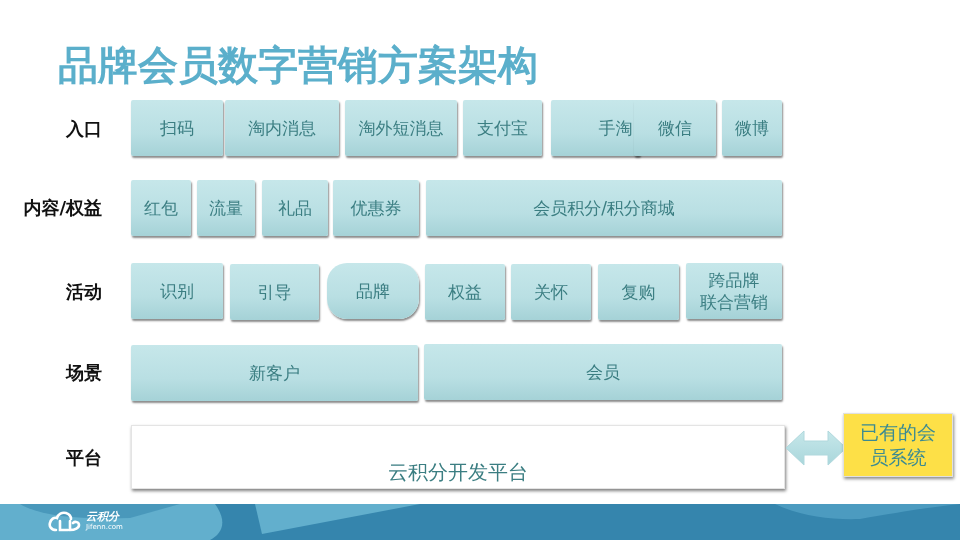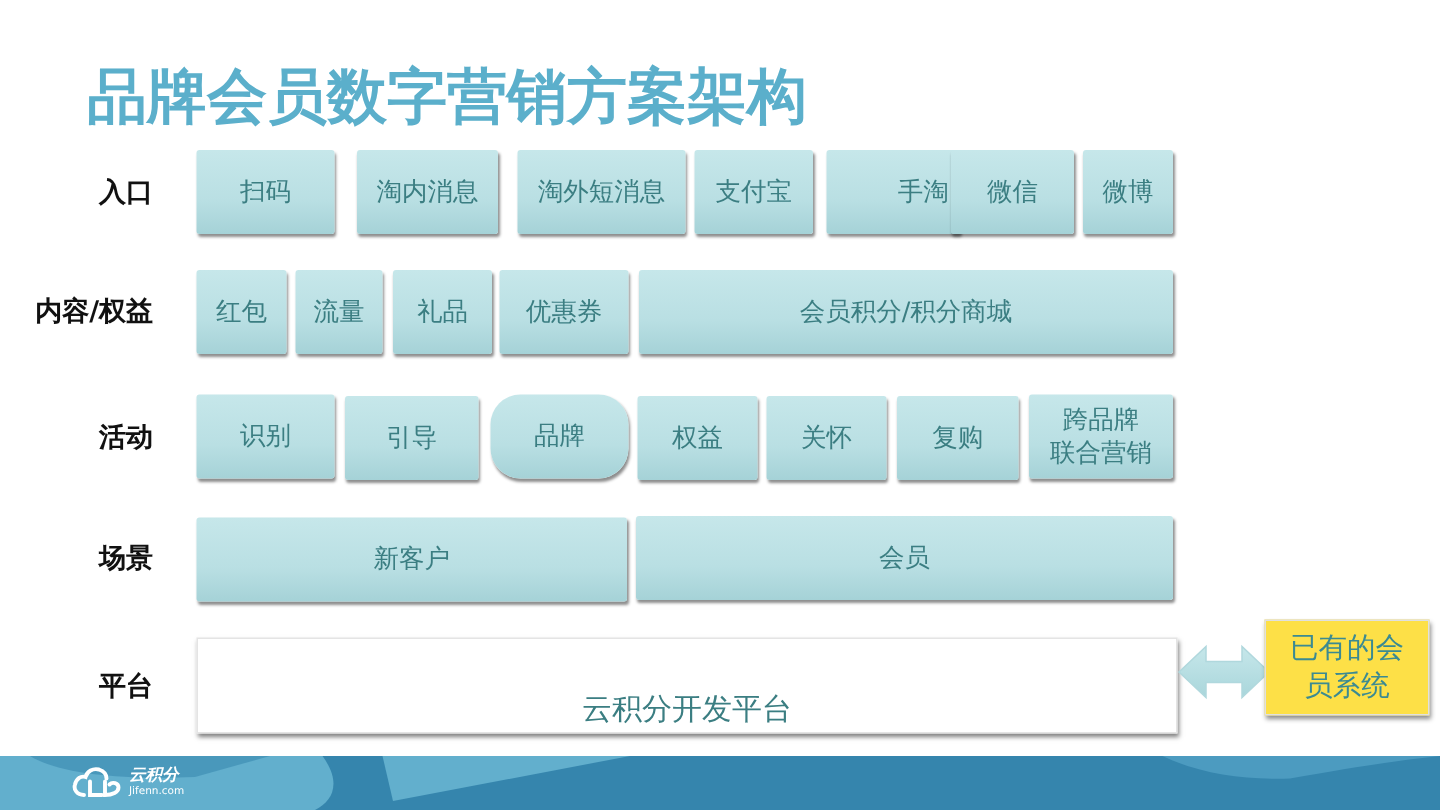--- a/index.html
+++ b/index.html
@@ -72,21 +72,21 @@
 
 <div class="title">品牌会员数字营销方案架构</div>
 
 <div class="row-label" style="top:117px;">入口</div>
 <div class="row-label" style="top:196px;">内容/权益</div>
 <div class="row-label" style="top:280px;">活动</div>
 <div class="row-label" style="top:361px;">场景</div>
 <div class="row-label" style="top:446px;">平台</div>
 
 <div class="box" style="left:131px;top:100px;width:92px;height:56px;">扫码</div>
-<div class="box" style="left:238px;top:100px;width:94px;height:56px;">淘内消息</div>
+<div class="box" style="left:225px;top:100px;width:114px;height:56px;">淘内消息</div>
 <div class="box" style="left:345px;top:100px;width:112px;height:56px;">淘外短消息</div>
 <div class="box" style="left:463px;top:100px;width:79px;height:56px;">支付宝</div>
 <div class="box" style="left:551px;top:100px;width:89px;height:56px;padding-left:40px;">手淘</div>
 <div class="box" style="left:634px;top:100px;width:82px;height:56px;">微信</div>
 <div class="box" style="left:722px;top:100px;width:60px;height:56px;">微博</div>
 
 <div class="box" style="left:131px;top:180px;width:60px;height:56px;">红包</div>
 <div class="box" style="left:197px;top:180px;width:58px;height:56px;">流量</div>
 <div class="box" style="left:262px;top:180px;width:66px;height:56px;">礼品</div>
 <div class="box" style="left:333px;top:180px;width:86px;height:56px;">优惠券</div>

